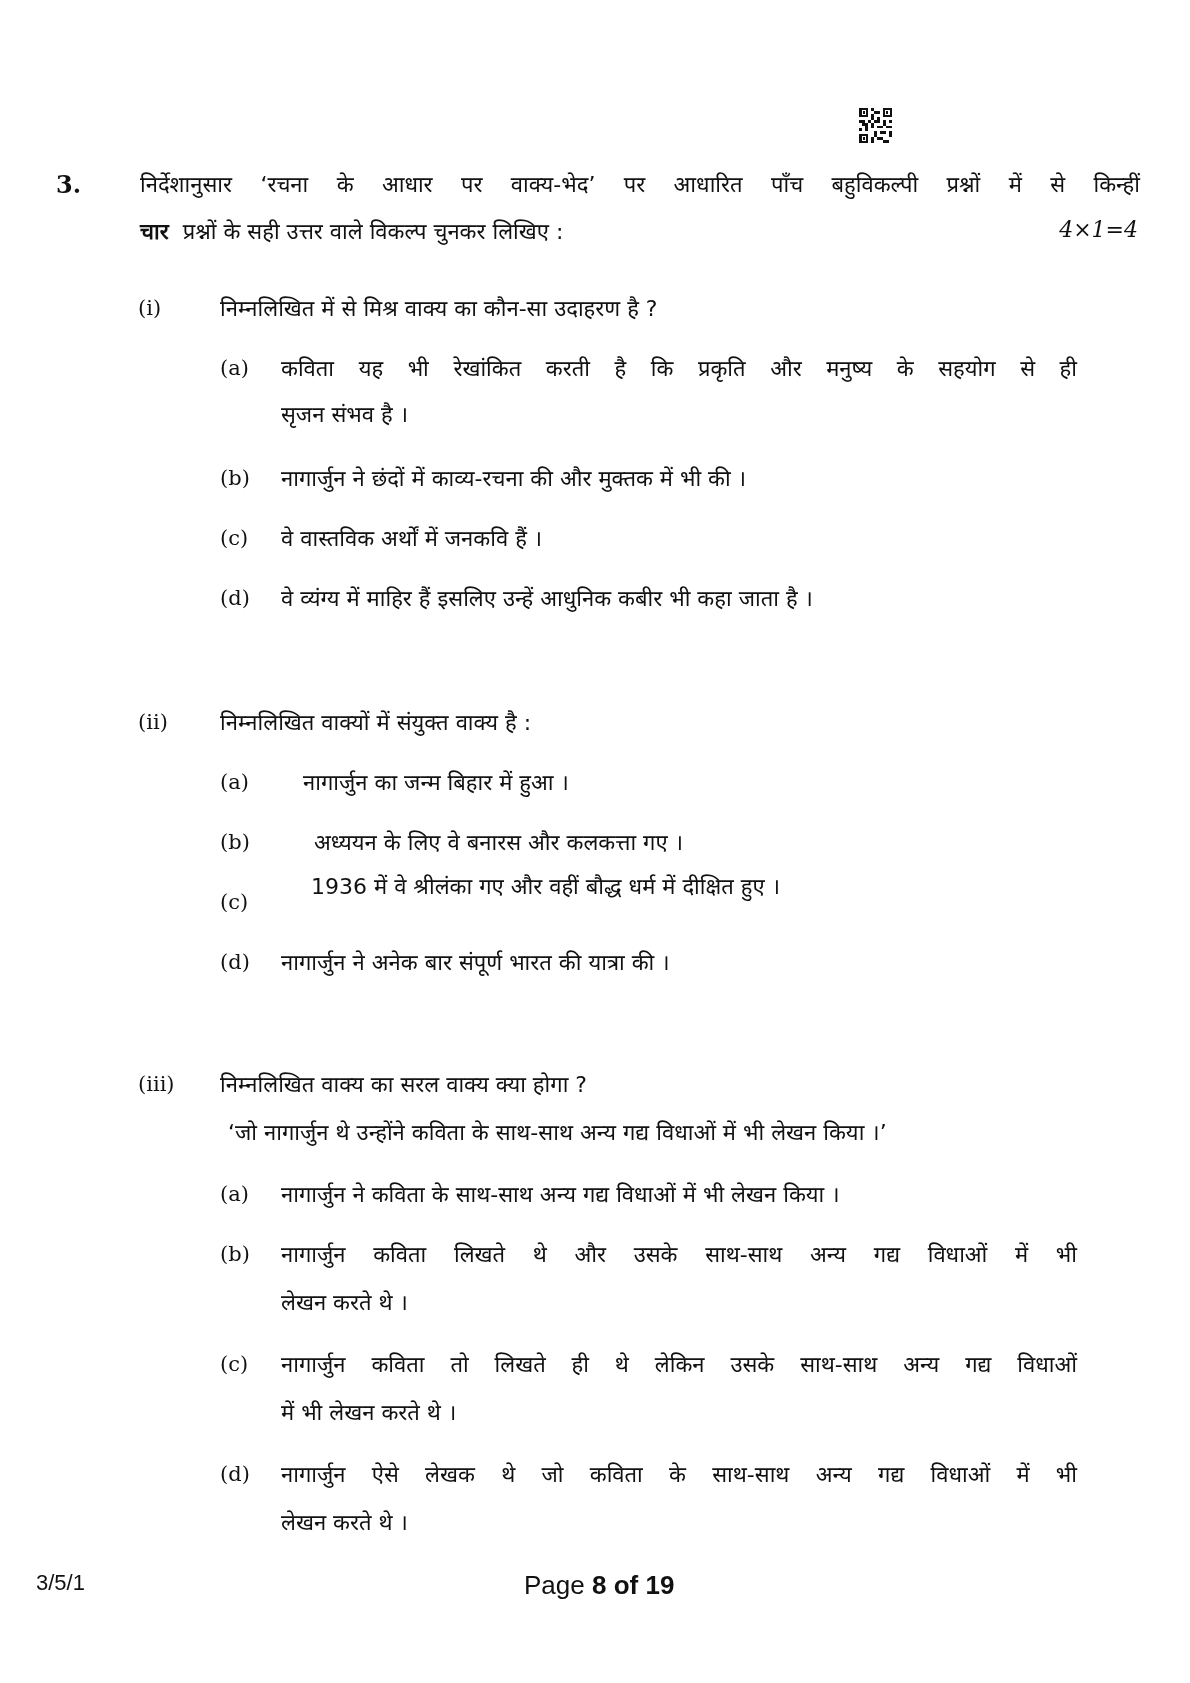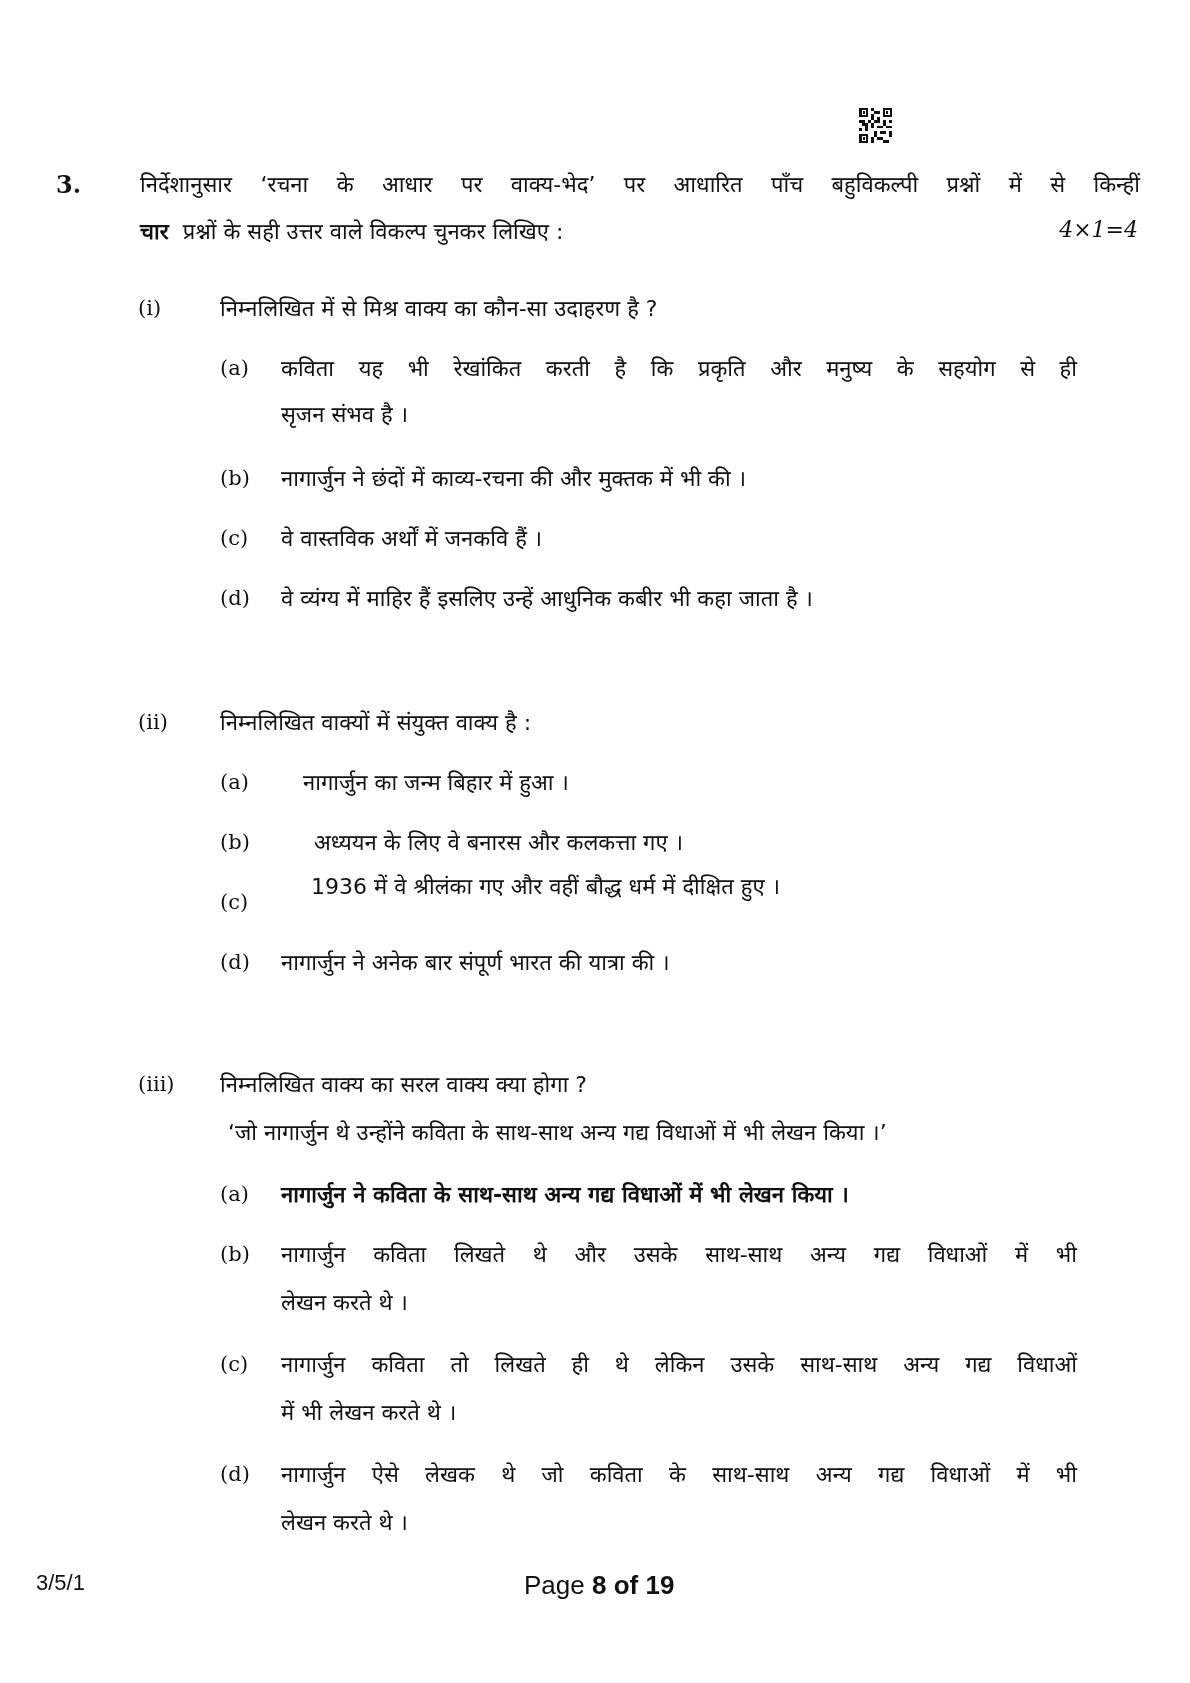--- a/index.html
+++ b/index.html
@@ -94,21 +94,21 @@
 <div class="abs deva" style="left:281px; top:872px;margin-left:30px;">1936 में वे श्रीलंका गए और वहीं बौद्ध धर्म में दीक्षित हुए ।</div>
 
 <div class="abs optlbl" style="left:220px; top:950px;">(d)</div>
 <div class="abs deva" style="left:281px; top:948px;">नागार्जुन ने अनेक बार संपूर्ण भारत की यात्रा की ।</div>
 
 <div class="abs subnum" style="left:138px; top:1072px;text-align:right;">(iii)</div>
 <div class="abs deva" style="left:220px; top:1070px;">निम्नलिखित वाक्य का सरल वाक्य क्या होगा ?</div>
 <div class="abs deva" style="left:228px; top:1118px;">‘जो नागार्जुन थे उन्होंने कविता के साथ-साथ अन्य गद्य विधाओं में भी लेखन किया ।’</div>
 
 <div class="abs optlbl" style="left:220px; top:1182px;">(a)</div>
-<div class="abs deva" style="left:281px; top:1180px;font-weight:bold;">नागार्जुन ने कविता के साथ-साथ अन्य गद्य विधाओं में भी लेखन किया ।</div>
+<div class="abs deva" style="left:281px; top:1180px;">नागार्जुन ने कविता के साथ-साथ अन्य गद्य विधाओं में भी लेखन किया ।</div>
 
 <div class="abs optlbl" style="left:220px; top:1242px;">(b)</div>
 <div class="abs deva justify" style="left:281px; top:1240px; width:796px;">नागार्जुन कविता लिखते थे और उसके साथ-साथ अन्य गद्य विधाओं में भी</div>
 <div class="abs deva" style="left:281px; top:1288px;">लेखन करते थे ।</div>
 
 <div class="abs optlbl" style="left:220px; top:1352px;">(c)</div>
 <div class="abs deva justify" style="left:281px; top:1350px; width:796px;">नागार्जुन कविता तो लिखते ही थे लेकिन उसके साथ-साथ अन्य गद्य विधाओं</div>
 <div class="abs deva" style="left:281px; top:1398px;text-align:right;">में भी लेखन करते थे ।</div>
 
 <div class="abs optlbl" style="left:220px; top:1462px;">(d)</div>

